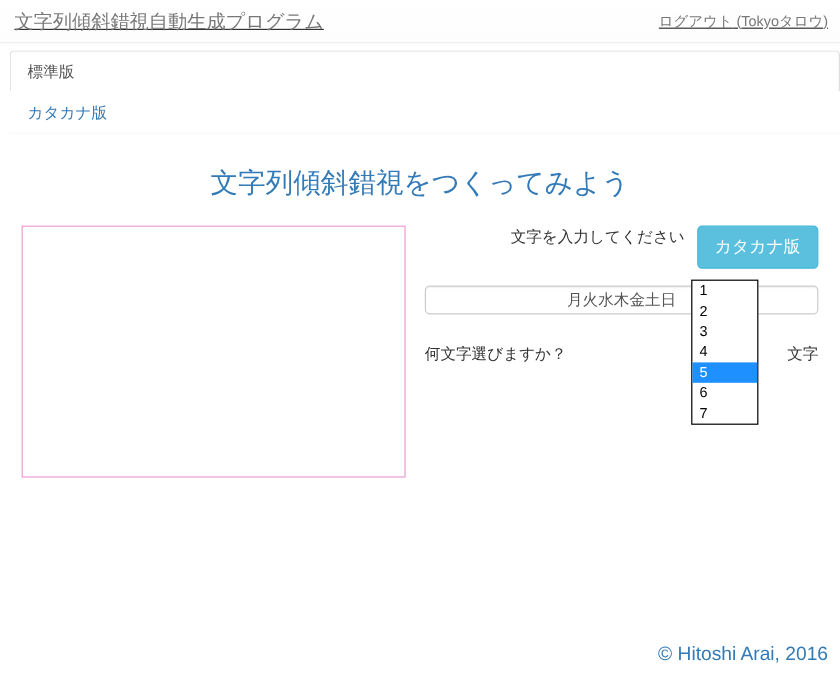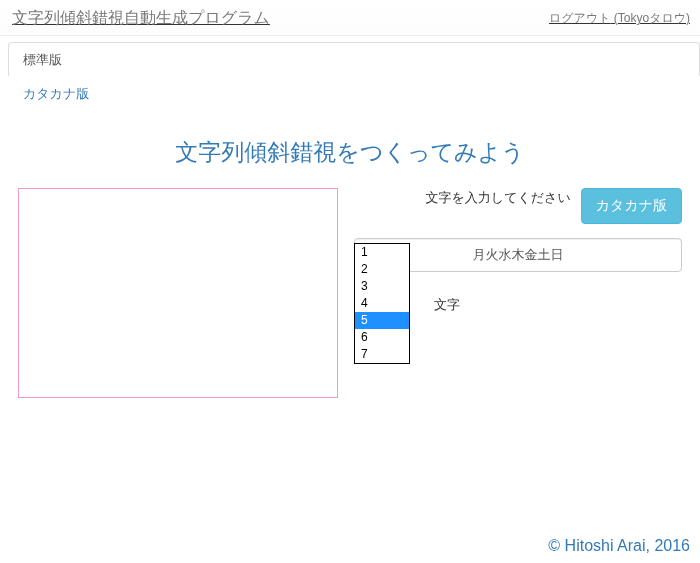--- a/index.html
+++ b/index.html
@@ -80,21 +80,21 @@
     font-size: 14px;
     text-align: center;
     cursor: pointer;
     border: 1px solid transparent;
     color: #fff;
   }
   .btn-info { background: #5bc0de; border-color: #46b8da; }
   .btn-warning { background: #f0ad4e; border-color: #eea236; width: 200px; padding: 10px 0; font-size: 15px; }
   .text-input {
     width: 100%;
-    height: 34px;
+    height: 24px;
     border: 1px solid #ccc;
     border-radius: 4px;
     box-shadow: inset 0 1px 1px rgba(0,0,0,.06);
     text-align: center;
     font-size: 13px;
     color: #555;
     margin-bottom: 24px;
     padding: 0 8px;
   }
   .select-row {
@@ -157,20 +157,21 @@
   <div class="preview"></div>
   <div class="controls">
     <div class="row1">
       <div class="instr">
         <span>文字を入力してください</span><br>
       </div>
       <div class="btn btn-info">カタカナ版</div>
     </div>
     <input class="text-input" type="text" value="月火水木金土日" style="">
     <div class="select-row">
+      <div class="ql">何文字選びますか？</div>
       <div class="select-holder">
         <div class="dropdown">
             <div class="opt">1</div>
             <div class="opt">2</div>
             <div class="opt">3</div>
             <div class="opt">4</div>
             <div class="opt sel">5</div>
             <div class="opt">6</div>
             <div class="opt">7</div>
           </div>

